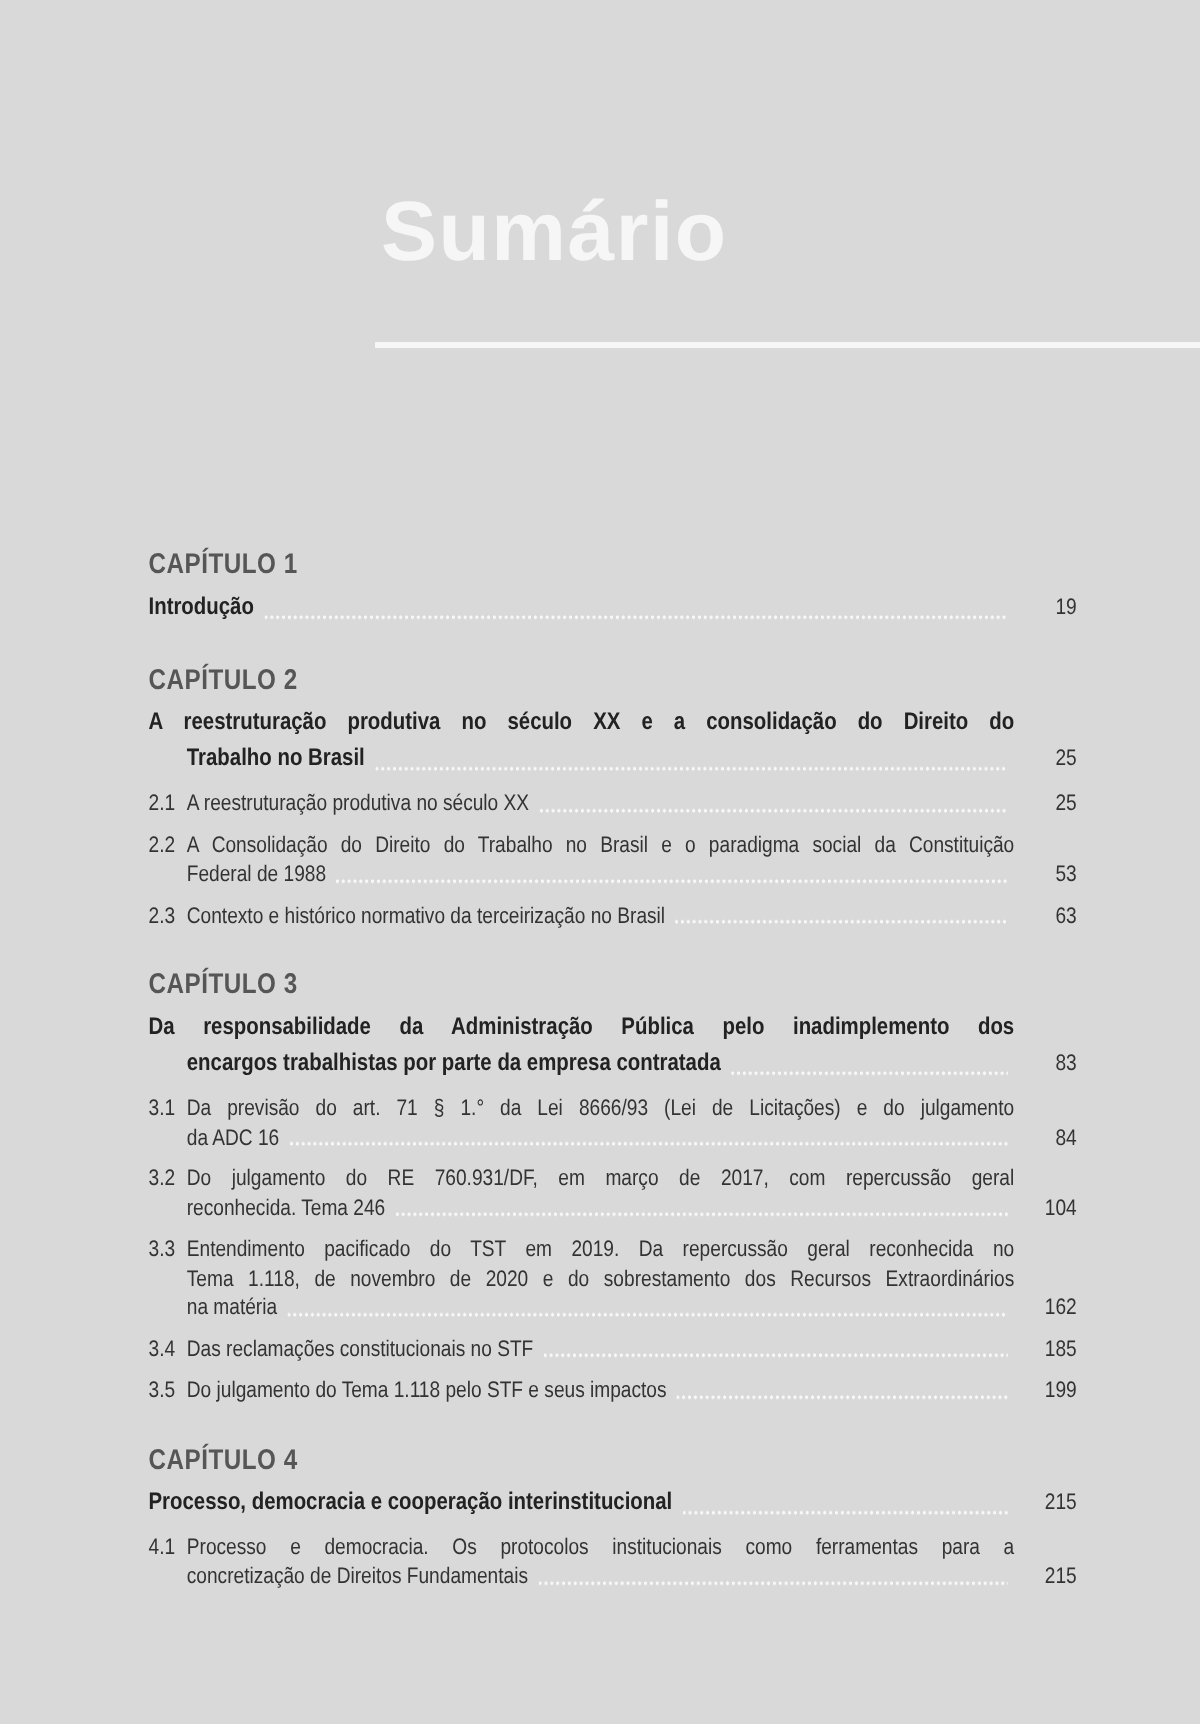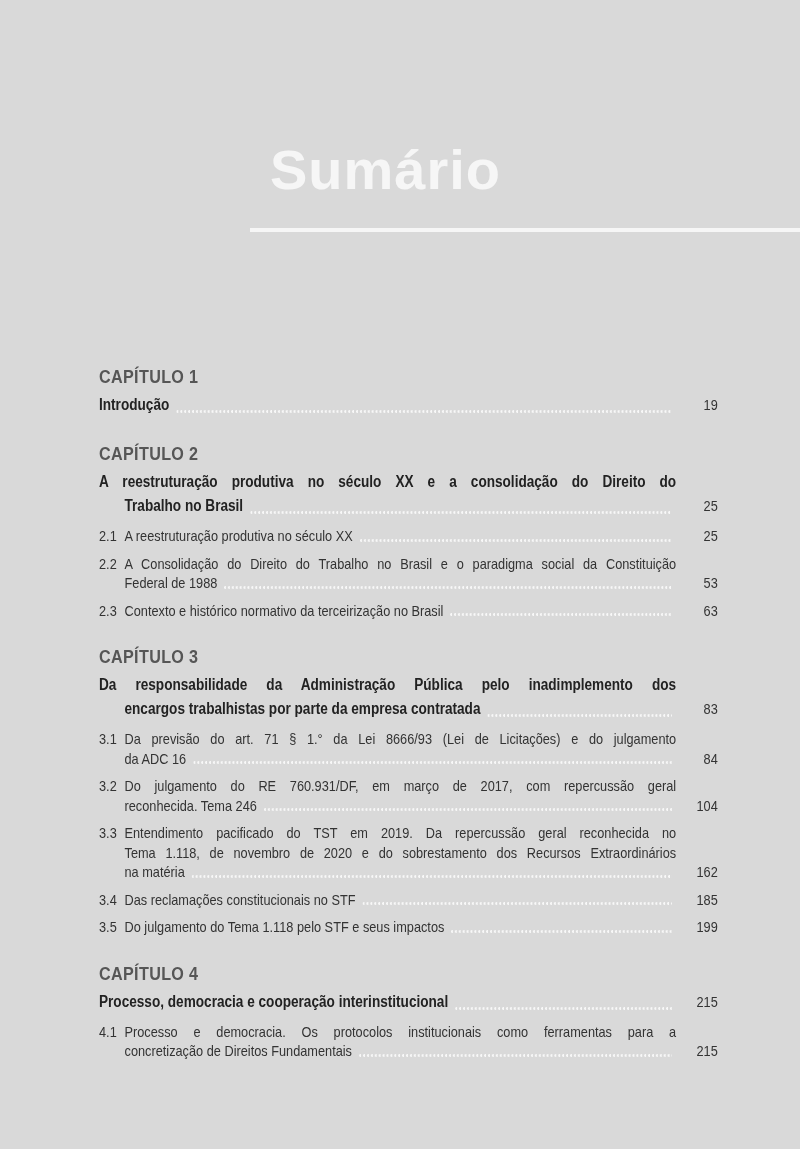--- a/index.html
+++ b/index.html
@@ -3,21 +3,21 @@
 <meta charset="utf-8">
 <style>
   html,body { margin:0; padding:0; }
   body { background:#d9d9d9; font-family:"Liberation Sans","DejaVu Sans",sans-serif; }
   .page {
     position:relative; width:800px; height:1149px;
     background:#d9d9d9; overflow:hidden;
   }
   
   .big-title {
-    position:absolute; left:254px; top:124px; margin:16px;
+    position:absolute; left:254px; top:124px; margin:0;
     font-size:56px; line-height:60px; font-weight:700;
     letter-spacing:1px; color:#f6f6f6;
   }
   .title-rule {
     position:absolute; left:250px; top:228px; width:550px; height:4px;
     background:#f6f6f6;
   }
   
   .toc {
     position:absolute; left:99px; top:366px; width:728px;

